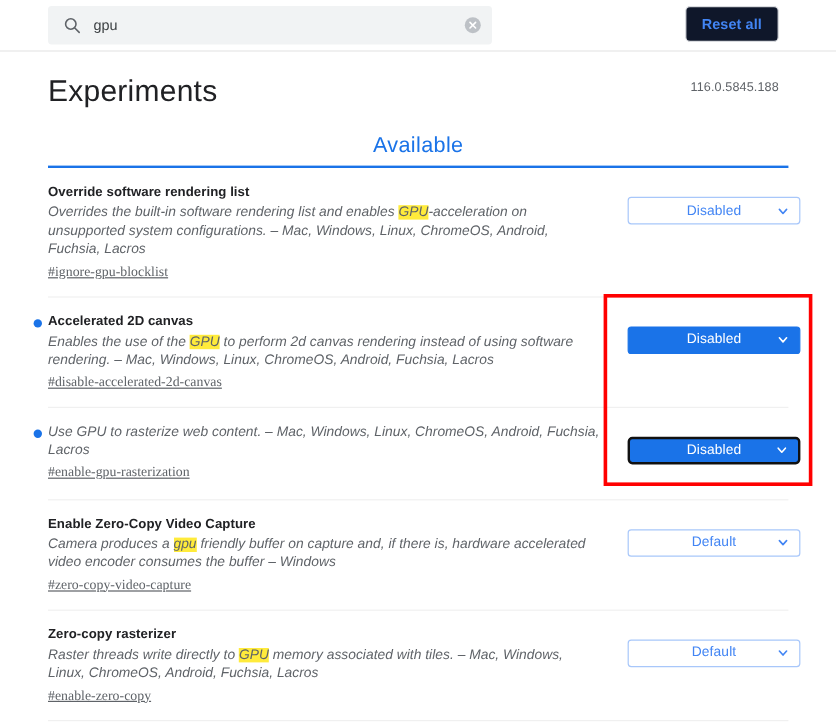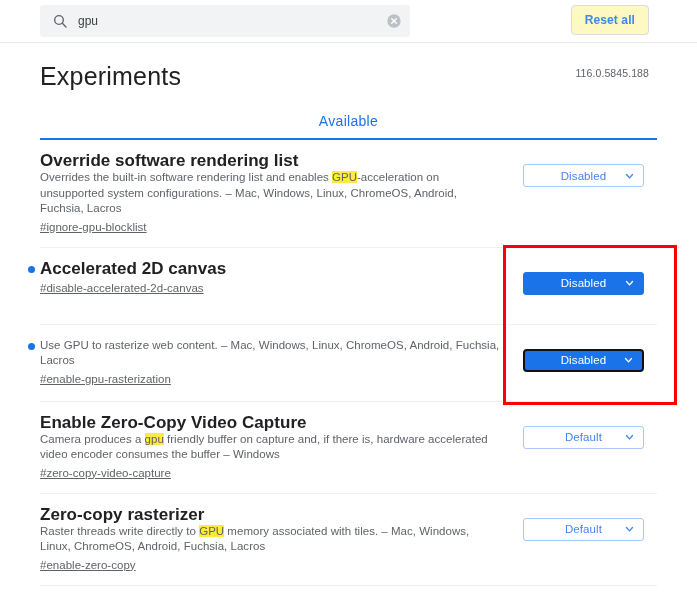--- a/index.html
+++ b/index.html
@@ -60,21 +60,21 @@
     cursor: pointer;
   }
   .reset-btn {
     position: absolute;
     right: 48px;
     top: 5px;
     height: 30px;
     padding: 0 13px;
     border: 1px solid #dadce0;
     border-radius: 4px;
-    background: #fef9c3;
+    background: #0f172a;
     color: #4285f4;
     font-family: "Liberation Sans", sans-serif;
     font-size: 12px;
     font-weight: 600;
     letter-spacing: .1px;
     cursor: pointer;
     line-height: 28px;
   }
 
   
@@ -102,21 +102,21 @@
   
   .tabs {
     margin: 20px 40px 0 40px;
     display: flex;
     border-bottom: 1px solid #dfe1e5;
     height: 29px;
   }
   .tab {
     flex: 1 1 50%;
     text-align: center;
-    font-size: 14px;
+    font-size: 18px;
     color: #5f6368;
     letter-spacing: .3px;
     cursor: pointer;
     position: relative;
     line-height: 20px;
   }
   .tab.active { color: #1a73e8; }
   .tab.active::after {
     content: "";
     position: absolute;
@@ -147,60 +147,62 @@
   .dot {
     position: absolute;
     left: -12px;
     top: 5px;
     width: 7px;
     height: 7px;
     border-radius: 50%;
     background: #1a73e8;
   }
   .exp-title {
-    font-size: 17px;
+    font-size: 11px;
     font-weight: 700;
     color: #202124;
     line-height: 15px;
     letter-spacing: .05px;
     margin-bottom: 2px;
   }
   .exp-desc {
     font-size: 11.5px;
     color: #5f6368;
     line-height: 15.5px;
     letter-spacing: .02px;
     max-width: 460px;
+    font-style: italic;
   }
   .exp-perm {
     display: inline-block;
     margin-top: 3px;
     font-size: 11.5px;
     color: #5f6368;
     text-decoration: underline;
     cursor: pointer;
     letter-spacing: .02px;
+    font-family: Liberation Serif, serif;
   }
   mark {
     background: #ffeb3b;
     color: inherit;
     padding: 0;
   }
 
   
   .ctrl {
     flex: 1 1 auto;
     display: flex;
     justify-content: flex-start;
     padding-top: 11px;
     padding-left: 13px;
   }
   .sel {
     position: relative;
-    width: 121px;
+    width: 144px;
     height: 23px;
     border: 1px solid #a8c7fa;
     border-radius: 3px;
     background: #ffffff;
     color: #4285f4;
     font-size: 11.5px;
     display: flex;
     align-items: center;
     justify-content: center;
     cursor: pointer;
@@ -273,21 +275,21 @@
         <div class="ctrl">
           <div class="sel">
             <span>Disabled</span>
             <svg class="caret" viewBox="0 0 12 12" fill="none" stroke="#4285f4" stroke-width="1.8" stroke-linecap="round" stroke-linejoin="round">
               <polyline points="2,4 6,8.5 10,4"></polyline>
             </svg>
           </div>
         </div>
       </div>
       <div class="exp">
-        <div class="exp-body"><span class="dot"></span><div class="exp-title"><span>Accelerated 2D canvas</span></div><a class="exp-perm">#disable-accelerated-2d-canvas</a></div>
+        <div class="exp-body"><span class="dot"></span><div class="exp-title"><span>Accelerated 2D canvas</span></div><div class="exp-desc"><span>Enables the use of the </span><mark>GPU</mark><span> to perform 2d canvas rendering instead of using software rendering. – Mac, Windows, Linux, ChromeOS, Android, Fuchsia, Lacros</span></div><a class="exp-perm">#disable-accelerated-2d-canvas</a></div>
         <div class="ctrl">
           <div class="sel state-filled">
             <span>Disabled</span>
             <svg class="caret" viewBox="0 0 12 12" fill="none" stroke="#ffffff" stroke-width="1.8" stroke-linecap="round" stroke-linejoin="round">
               <polyline points="2,4 6,8.5 10,4"></polyline>
             </svg>
           </div>
         </div>
       </div>
       <div class="exp">

